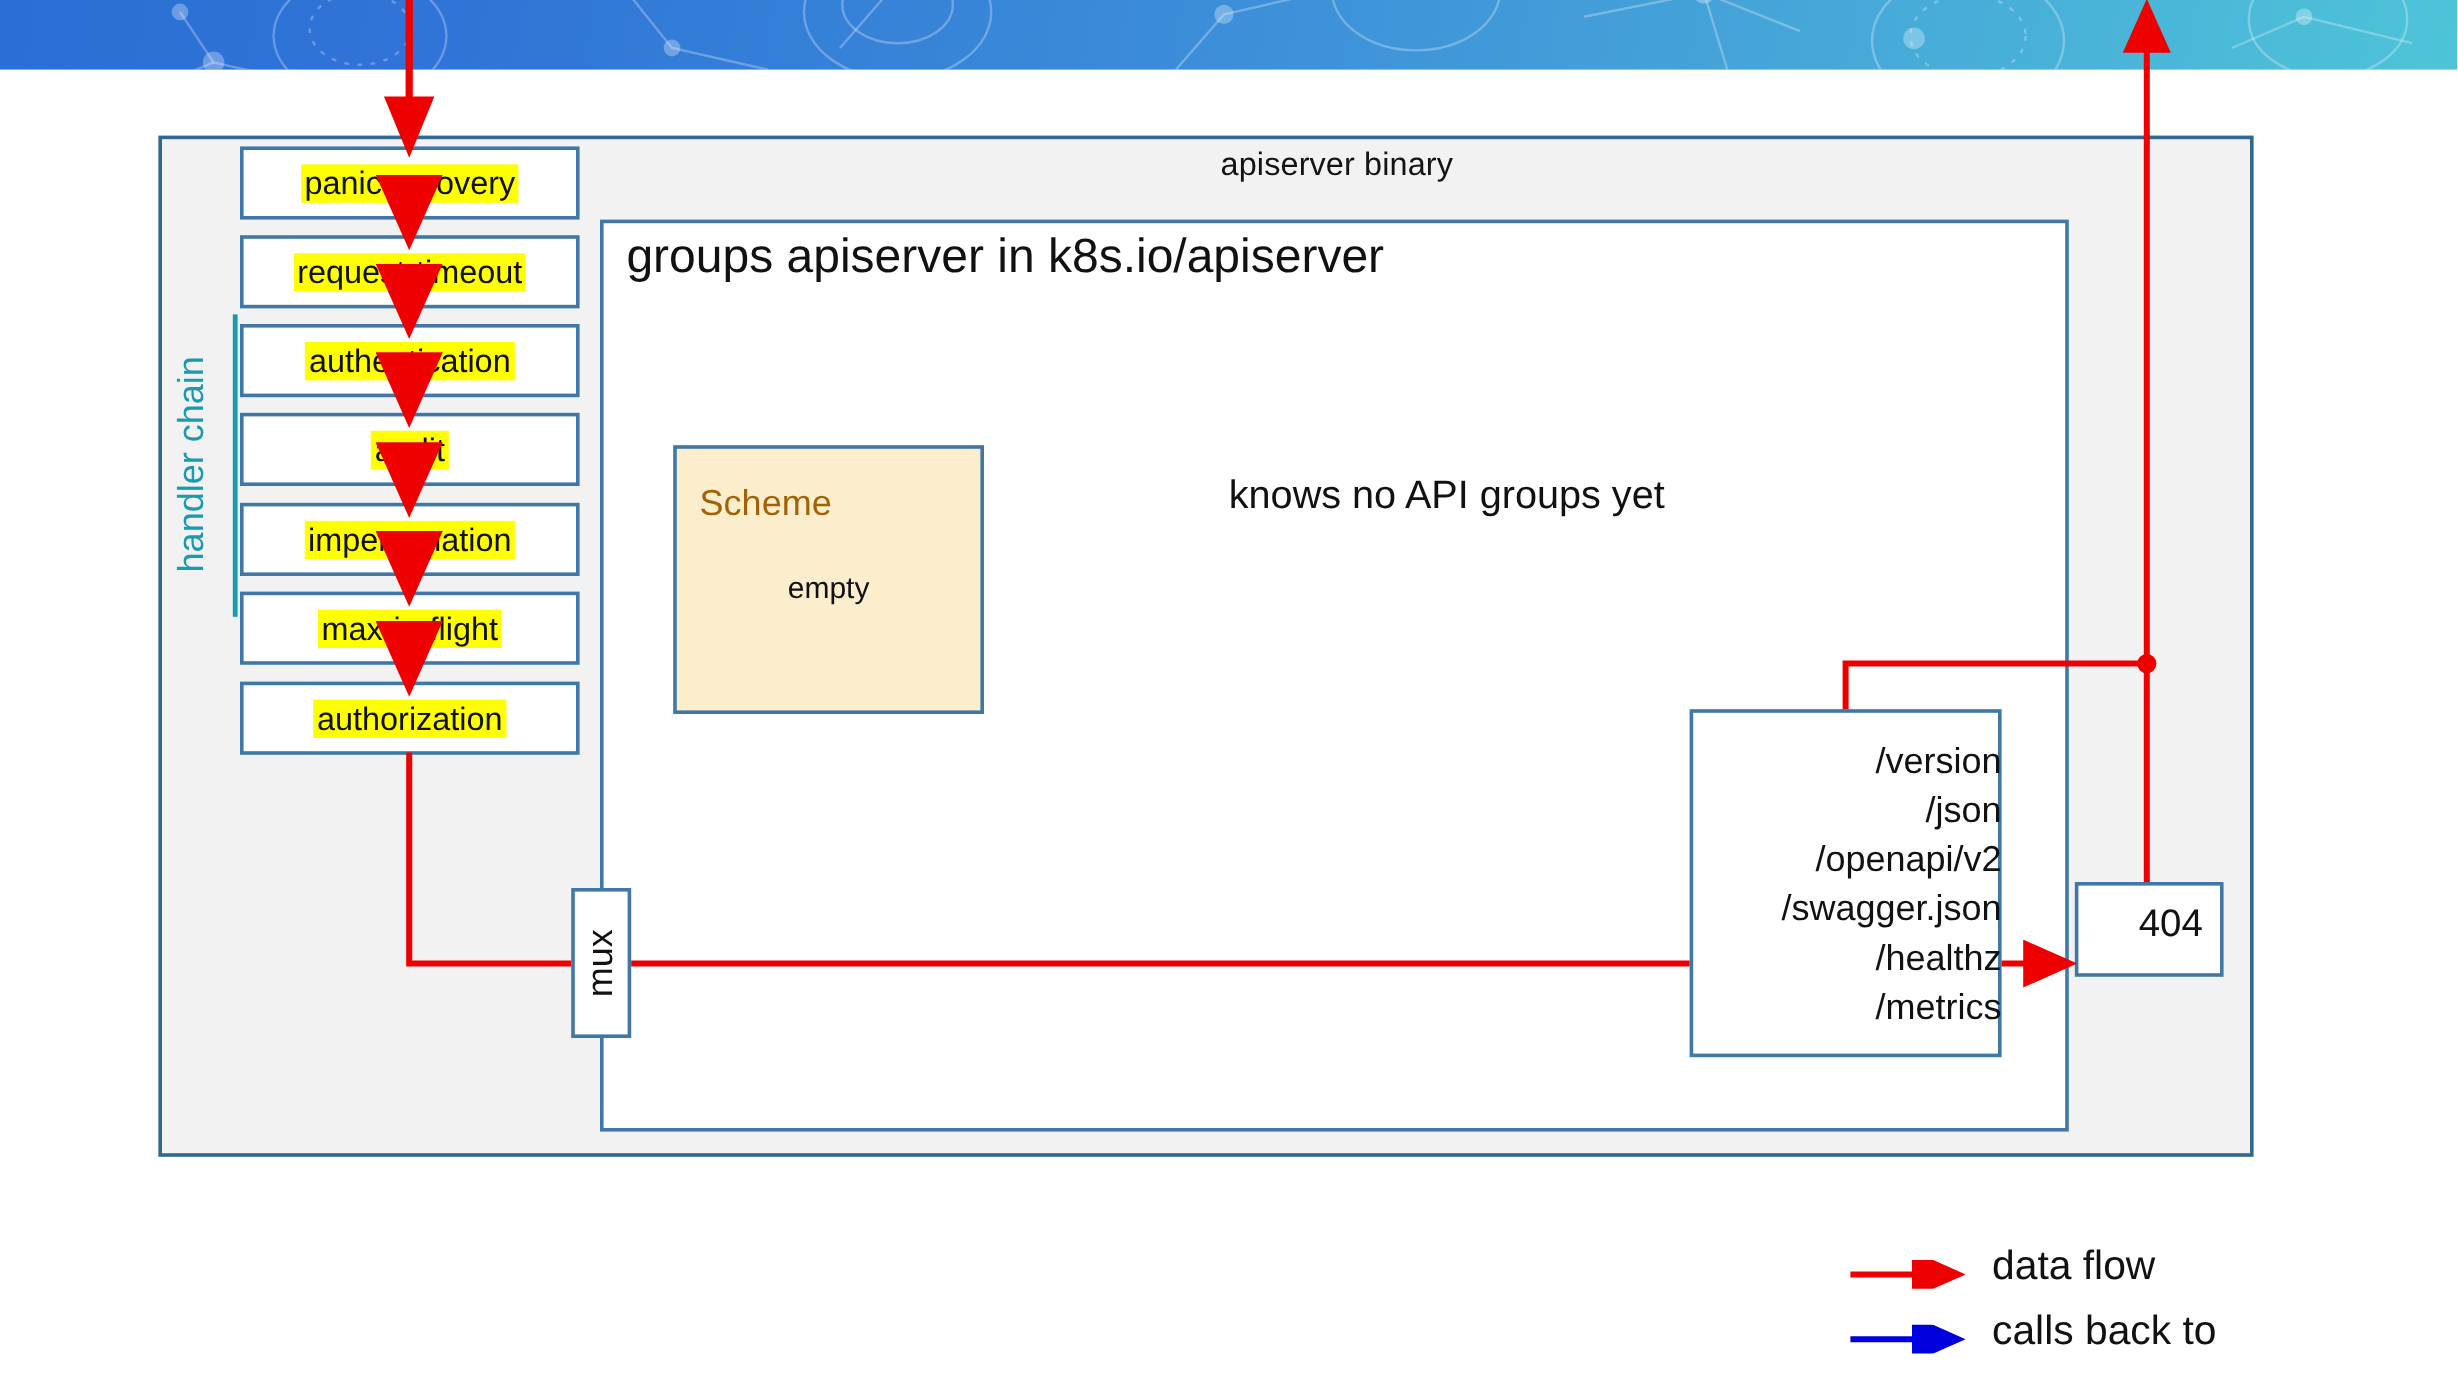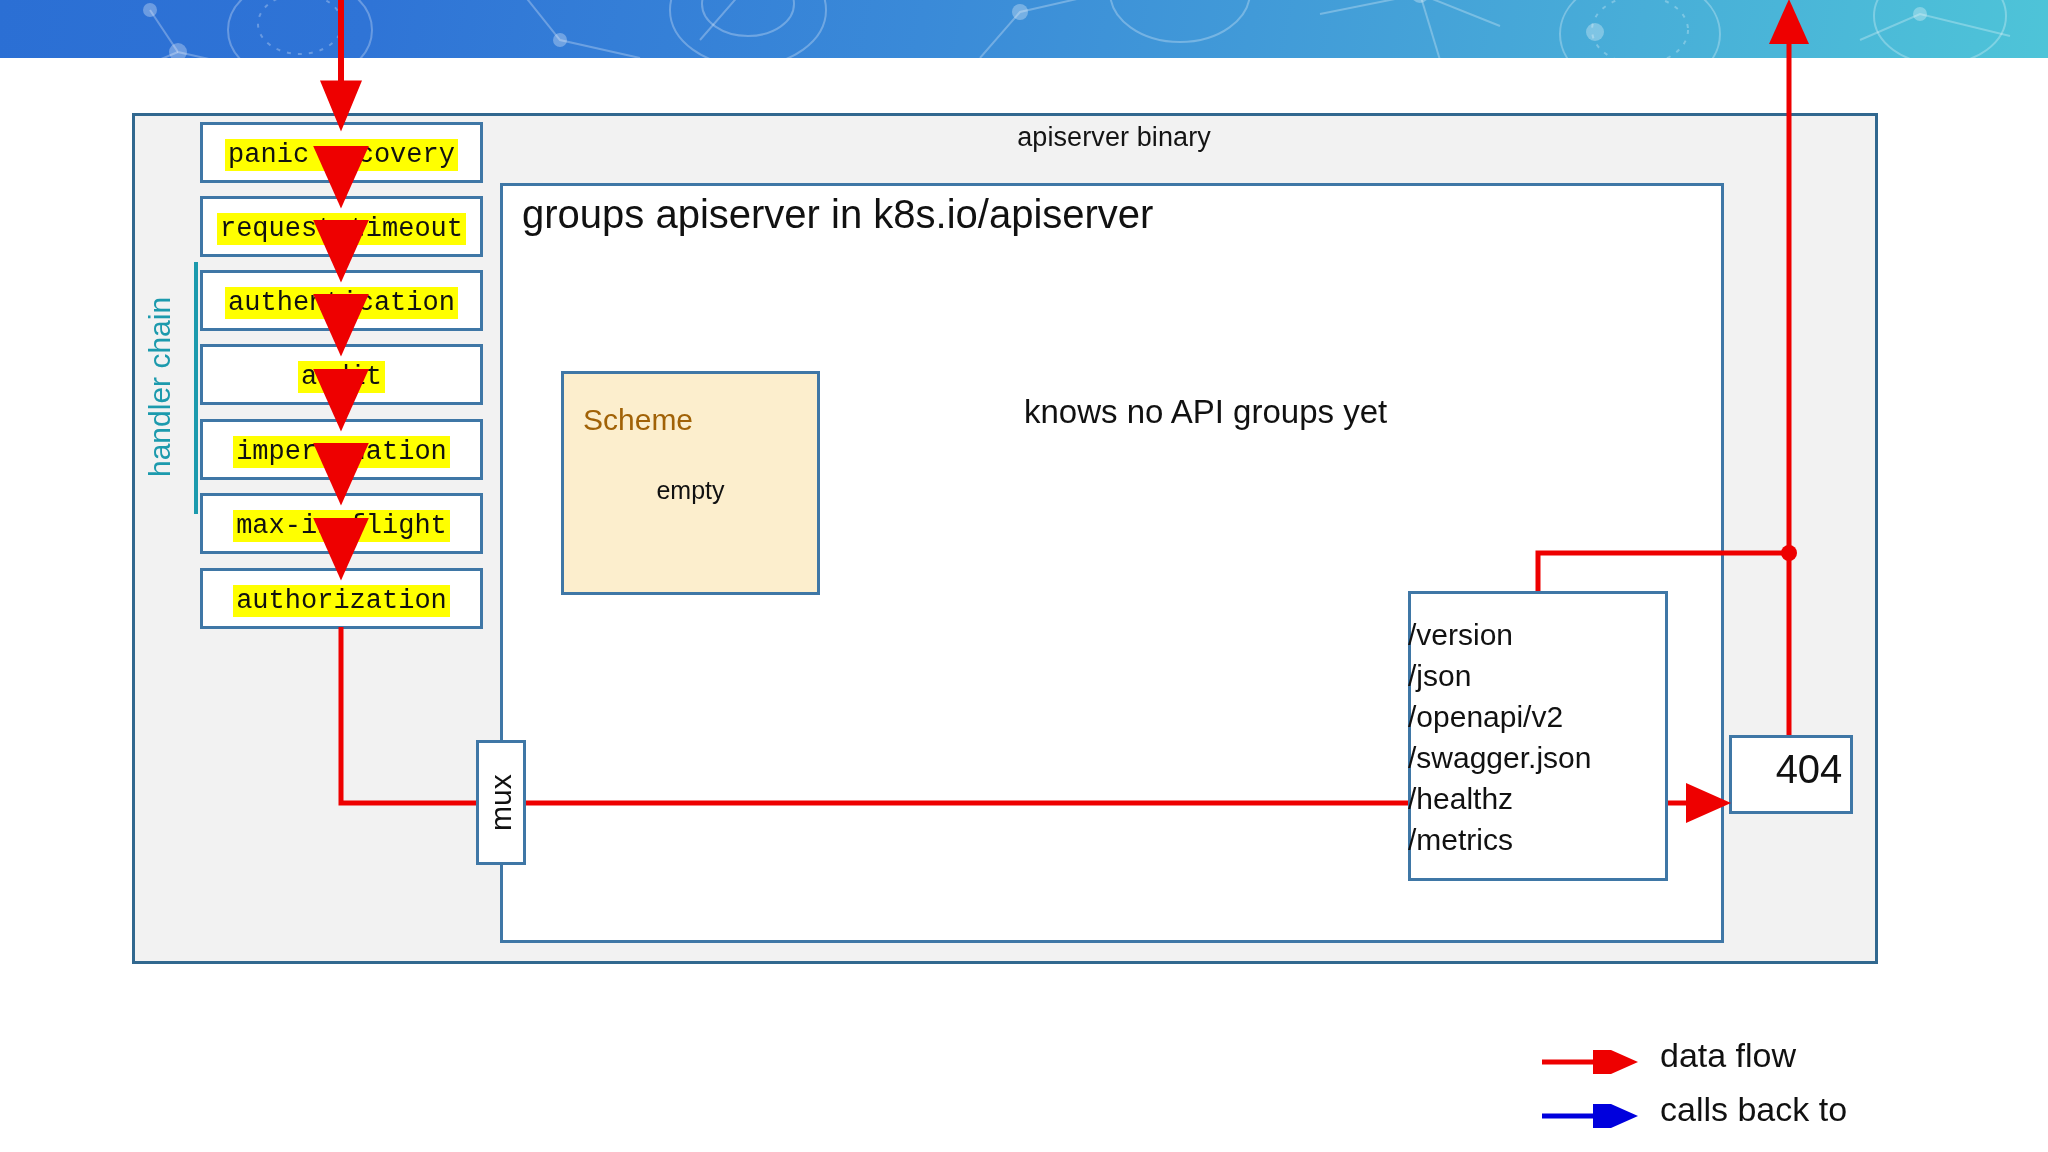--- a/index.html
+++ b/index.html
@@ -124,21 +124,20 @@
     left: 200px;
     width: 283px;
     text-align: center;
     font-size: 27px;
     color: #111111;
     pointer-events: none;
   }
   .handler-label span {
     background: #ffff00;
     padding: 1px 3px;
-    font-family: Liberation Mono, monospace;
   }
 
   
   #mux-box {
     position: absolute;
     left: 476px; top: 740px;
     width: 50px; height: 125px;
     background: #ffffff;
     border: 3px solid #3f77a6;
   }
@@ -160,40 +159,40 @@
     position: absolute;
     left: 1408px; top: 591px;
     width: 260px; height: 290px;
     background: #ffffff;
     border: 3px solid #3f77a6;
   }
   #endpoints-list {
     position: absolute;
     left: 1408px; top: 614px;
     width: 260px;
-    text-align: left;
+    text-align: right;
     font-size: 30px;
     line-height: 41px;
     color: #111111;
   }
 
   
   #notfound-box {
     position: absolute;
     left: 1729px; top: 735px;
     width: 124px; height: 79px;
     background: #ffffff;
     border: 3px solid #3f77a6;
   }
   #notfound-label {
     position: absolute;
     left: 1729px; top: 735px;
     width: 124px; height: 68px;
     display: flex; align-items: center; justify-content: center;
-    font-size: 40px;
+    font-size: 32px;
     color: #111111;
     padding-left: 36px;
   }
 
   
   #arrows {
     position: absolute;
     left: 0; top: 0;
     width: 2048px; height: 1152px;
     pointer-events: none;

